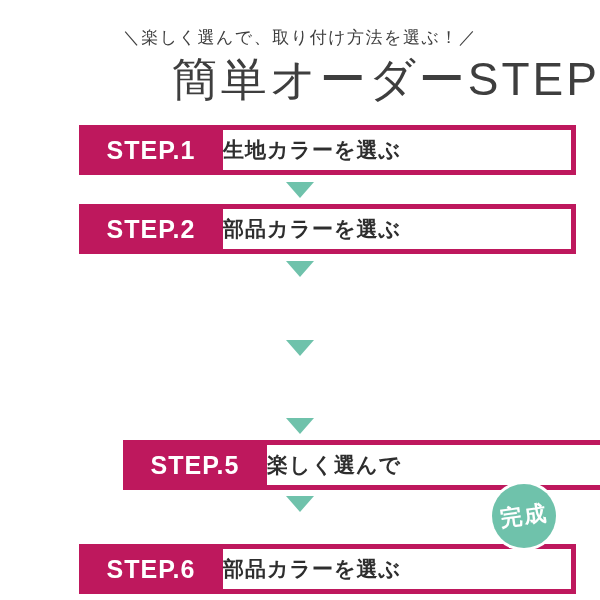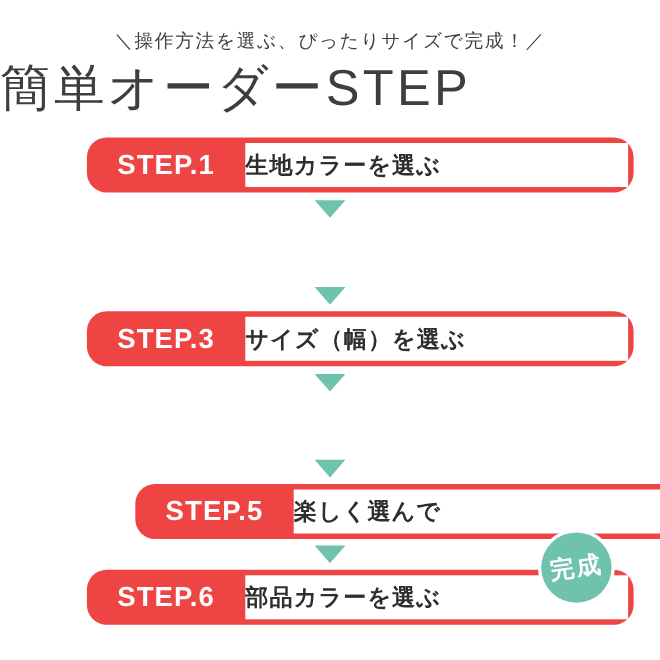--- a/index.html
+++ b/index.html
@@ -25,36 +25,35 @@
     font-size: 17px;
     font-weight: 500;
     letter-spacing: 1.5px;
     color: #3f3f3f;
   }
   .title {
     position: absolute;
     top: 52px;
     left: 0;
     width: 600px;
-    text-align: left;
+    text-align: right;
     font-size: 46px;
     font-weight: 500;
     letter-spacing: 3px;
     color: #3e3e3e;
     line-height: 1.2;
     white-space: nowrap;
   }
   
   .step-row {
     position: absolute;
     left: 79px;
     width: 497px;
     height: 50px;
-    background: #ef4444;
-    border-radius: 18px;
+    background: #be185d;
   }
   .step-num {
     position: absolute;
     left: 0;
     top: 0;
     width: 144px;
     height: 50px;
     display: flex;
     align-items: center;
     justify-content: center;
@@ -80,21 +79,21 @@
     font-size: 21px;
     font-weight: bold;
     letter-spacing: 1px;
     white-space: nowrap;
   }
   .row-1 { top: 125px; }
   .row-2 { top: 204px; }
   .row-3 { top: 283px; }
   .row-4 { top: 362px; }
   .row-5 { top: 440px; margin-left: 44px; }
-  .row-6 { top: 518px; }
+  .row-6 { top: 544px; }
   
   .down-arrow {
     position: absolute;
     left: 286px;
     width: 0;
     height: 0;
     border-left: 14px solid transparent;
     border-right: 14px solid transparent;
     border-top: 16px solid #6fc2ab;
   }
@@ -125,39 +124,39 @@
     letter-spacing: 2px;
     transform: rotate(-8deg);
     white-space: nowrap;
   }
 </style>
 </head>
 <body>
 
 <div class="stage">
 
-  <div class="tagline">＼操作方法を選ぶ、ぴったりサイズで完成！／</div>
+  <div class="tagline">＼楽しく選んで、取り付け方法を選ぶ！／</div>
   <div class="title">簡単オーダーSTEP</div>
 
   <div class="step-row row-1">
     <div class="step-num">STEP.1</div>
     <div class="step-inner">
       <span class="step-label">生地カラーを選ぶ</span>
     </div>
   </div>
   <div class="down-arrow arrow-1"></div>
 
+  <div class="step-row row-2">
+    <div class="step-num">STEP.2</div>
+    <div class="step-inner">
+      <span class="step-label">部品カラーを選ぶ</span>
+    </div>
+  </div>
   <div class="down-arrow arrow-2"></div>
 
-  <div class="step-row row-3">
-    <div class="step-num">STEP.3</div>
-    <div class="step-inner">
-      <span class="step-label">サイズ（幅）を選ぶ</span>
-    </div>
-  </div>
   <div class="down-arrow arrow-3"></div>
 
   <div class="down-arrow arrow-4"></div>
 
   <div class="step-row row-5">
     <div class="step-num">STEP.5</div>
     <div class="step-inner">
       <span class="step-label">楽しく選んで</span>
     </div>
   </div>

